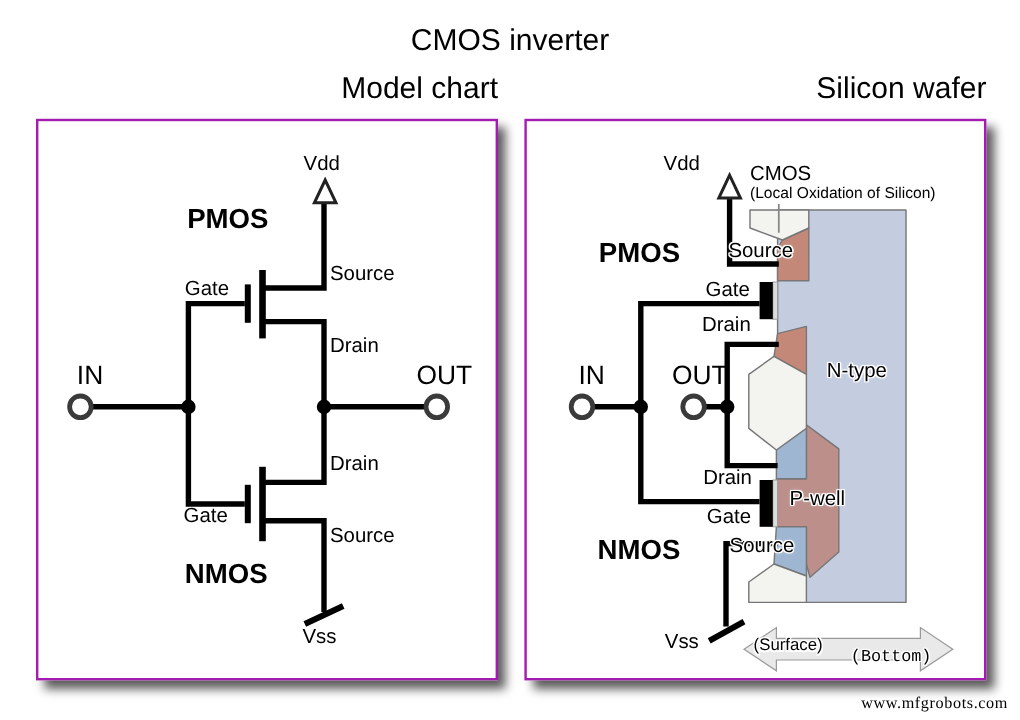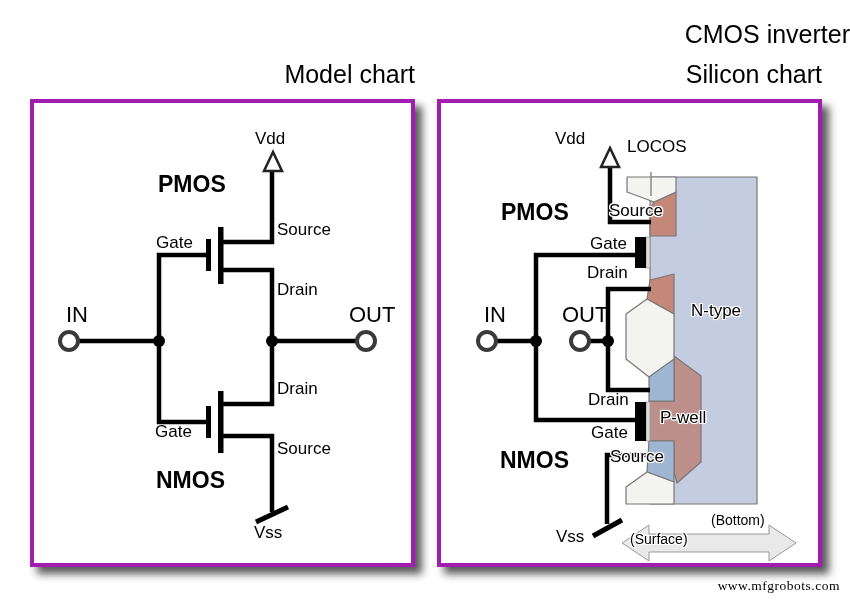--- a/index.html
+++ b/index.html
@@ -1,29 +1,29 @@
 <!DOCTYPE html>
 <html><head>
 <meta charset="utf-8">
 <style>
   html,body{margin:0;padding:0;}
   body{
     width:850px;height:600px;position:relative;overflow:hidden;
     background:#ffffff;font-family:"Liberation Sans",sans-serif;color:#000;
   }
   .page-title{
-    position:absolute;top:20px;left:0;width:850px;text-align:right;
+    position:absolute;top:20px;left:0;width:850px;text-align:center;
     font-size:25px;
   }
   .panel-title{
     position:absolute;top:60px;text-align:right;font-size:25px;
   }
   .panel{
     position:absolute;top:99px;width:385px;height:468px;background:#fff;
-    border:4px solid #a21caf;box-sizing:border-box;
+    border:2px solid #a21caf;box-sizing:border-box;
     box-shadow:7px 7px 8px rgba(0,0,0,0.65);
   }
   .panel svg{position:absolute;left:0;top:0;}
   .lbl{position:absolute;white-space:nowrap;line-height:1.05;font-size:17px;}
   .lbl.big{font-size:23px;font-weight:bold;}
   .lbl.io{font-size:22px;margin-left:11px;}
   .lbl.small{font-size:13px;}
   .lbl.wafer-word{font-size:27px;}
   .lbl.med{font-size:14px;}
   .halo{
@@ -39,21 +39,21 @@
   .term{stroke:#3a3a3a;stroke-width:4;fill:#fff;}
   .dot{fill:#000;stroke:none;}
   .varrow{fill:#fff;stroke:#222;stroke-width:2.5;stroke-linejoin:miter;}
   .region{stroke:#777;stroke-width:1.2;stroke-linejoin:round;}
 </style>
 </head>
 <body>
 
 <div class="page-title">CMOS inverter</div>
 <div class="panel-title" style="left:30px;width:385px;">Model chart</div>
-<div class="panel-title" style="left:437px;width:385px;">Silicon chart</div>
+<div class="panel-title" style="left:437px;width:385px;">Silicon wafer</div>
 
 <div class="panel" style="left:30px;">
   <svg width="381" height="464" viewBox="0 0 381 464">
 
     <path class="wire" d="M188,139 H238 V68"></path>
     <polygon class="varrow" points="239,49 230,68 248,68"></polygon>
 
     <path class="wire" d="M188,167 H238 V301 H188"></path>
 
     <path class="wire" d="M172,152 H125 V319 H172"></path>
@@ -127,31 +127,32 @@
     <rect x="194" y="299" width="11" height="39" fill="#000000"></rect>
 
     <circle class="term" cx="46" cy="238" r="9"></circle>
     <circle class="term" cx="139" cy="238" r="9"></circle>
     <circle class="dot" cx="95" cy="238" r="6"></circle>
     <circle class="dot" cx="167" cy="238" r="6"></circle>
 
     <polygon points="181,440 208,422 208,431 328,431 328,422 355,440 328,458 328,449 208,449 208,458" stroke="#999" stroke-width="1" fill="#e9e9e9"></polygon>
   </svg>
   <div class="lbl" style="left:114px;top:27px;">Vdd</div>
-  <div class="lbl" style="left:186px;top:35px;">LOCOS</div>
+  <div class="lbl" style="left:186px;top:35px;">CMOS</div>
+  <div class="lbl small" style="left:186px;top:53px;">(Local Oxidation of Silicon)</div>
   <div class="lbl big" style="left:60px;top:97px;">PMOS</div>
   <div class="lbl halo" style="left:168px;top:99px;">Source</div>
   <div class="lbl" style="left:149px;top:132px;">Gate</div>
   <div class="lbl" style="left:146px;top:161px;">Drain</div>
   <div class="lbl io" style="left:32px;top:200px;">IN</div>
   <div class="lbl io" style="left:110px;top:200px;">OUT</div>
   <div class="lbl halo" style="left:250px;top:199px;text-align:right;">N-type</div>
   <div class="lbl" style="left:147px;top:288px;">Drain</div>
   <div class="lbl halo" style="left:219px;top:306px;">P-well</div>
   <div class="lbl" style="left:150px;top:321px;">Gate</div>
   <div class="lbl big" style="left:59px;top:345px;">NMOS</div>
   <div class="lbl halo" style="left:169px;top:345px;">Source</div>
   <div class="lbl" style="left:115px;top:425px;">Vss</div>
   <div class="lbl med halo" style="left:189px;top:429px;">(Surface)</div>
-  <div class="lbl med halo" style="left:270px;top:410px;">(Bottom)</div>
+  <div class="lbl med halo" style="left:270px;top:440px;font-family:Liberation Mono, monospace;">(Bottom)</div>
 </div>
 
 <div class="watermark">www.mfgrobots.com</div>
 
 </body></html>

